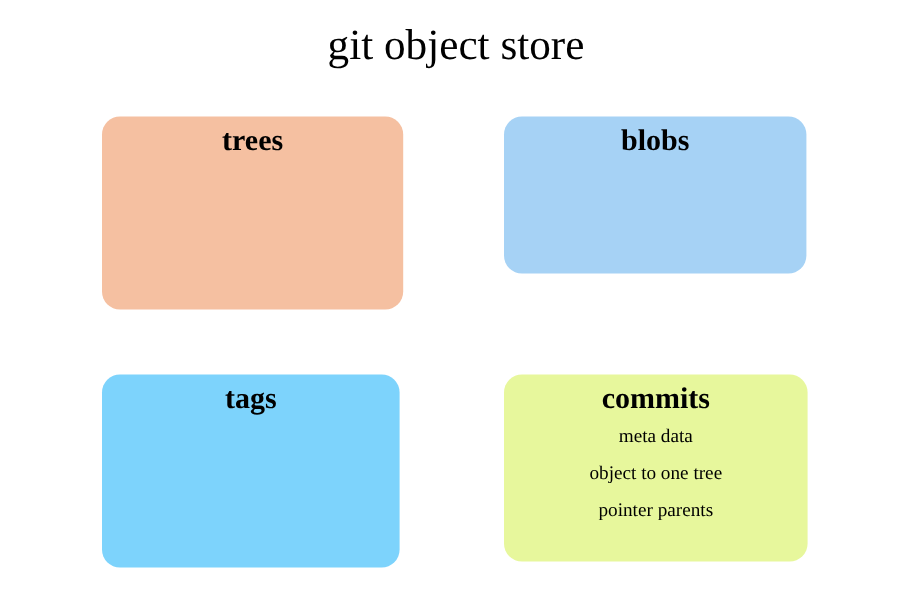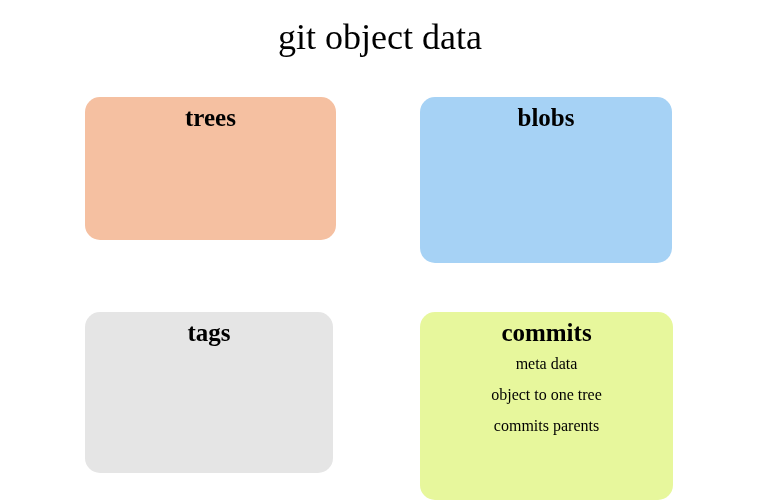--- a/index.html
+++ b/index.html
@@ -37,44 +37,44 @@
     font-weight: bold;
     font-size: 25px;
     line-height: 31px;
     white-space: nowrap;
   }
   .box-line {
     font-size: 16px;
     line-height: 31px;
     white-space: nowrap;
   }
-  #box-trees   { left: 85px;  top: 97px;  width: 251px; height: 143px; }
-  #box-blobs   { left: 420px; top: 97px;  width: 252px; height: 166px; }
+  #box-trees   { left: 85px;  top: 97px;  width: 251px; height: 161px; }
+  #box-blobs   { left: 420px; top: 97px;  width: 252px; height: 131px; }
   #box-tags    { left: 85px;  top: 312px; width: 248px; height: 161px; }
-  #box-commits { left: 420px; top: 312px; width: 253px; height: 188px; }
+  #box-commits { left: 420px; top: 312px; width: 253px; height: 156px; }
 </style>
 </head>
 <body>
 
 <div class="canvas">
 
-  <div class="diagram-title">git object data</div>
+  <div class="diagram-title">git object store</div>
 
   <div id="box-trees" class="store-box" style="background-color: rgb(245, 192, 161);">
     <div class="box-label">trees</div>
   </div>
 
   <div id="box-blobs" class="store-box" style="background-color: rgb(166, 210, 245);">
     <div class="box-label">blobs</div>
   </div>
 
-  <div id="box-tags" class="store-box" style="background-color: #e5e5e5;">
+  <div id="box-tags" class="store-box" style="background-color: #7dd3fc;">
     <div class="box-label">tags</div>
   </div>
 
   <div id="box-commits" class="store-box" style="background-color: rgb(231, 247, 156);">
     <div class="box-label">commits</div>
     <div class="box-line">meta data</div>
     <div class="box-line">object to one tree</div>
-    <div class="box-line">commits parents</div>
+    <div class="box-line">pointer parents</div>
   </div>
 
 </div>
 
 </body></html>

